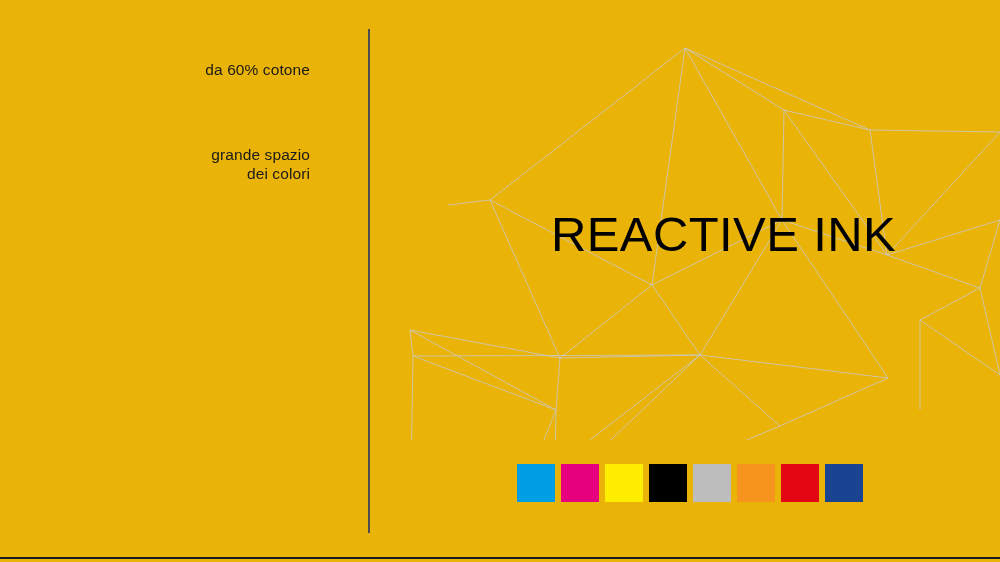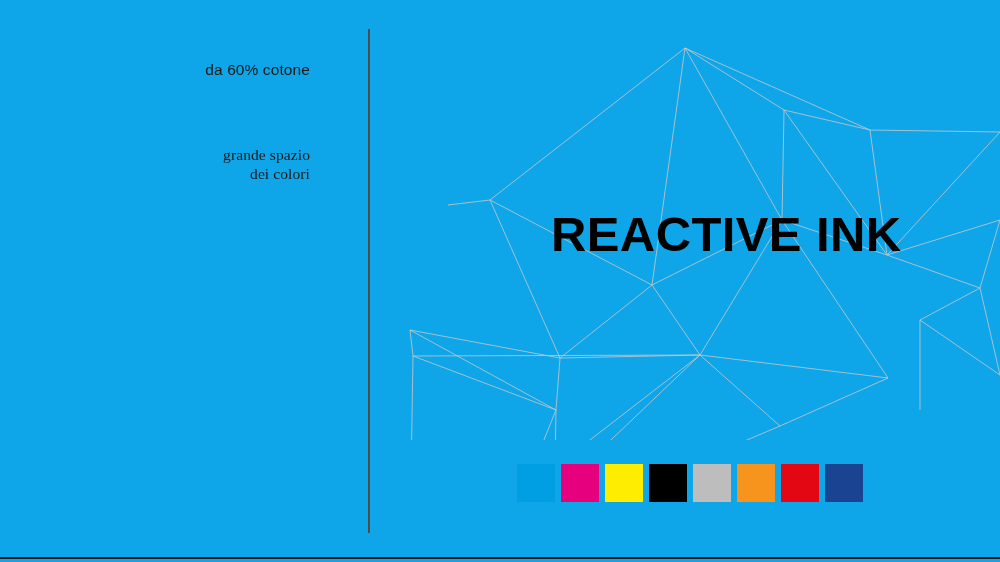--- a/index.html
+++ b/index.html
@@ -29,21 +29,21 @@
   }
   .feature-item {
     color: #1a1a1a;
     font-size: 15.5px;
     line-height: 19px;
     font-weight: 400;
     letter-spacing: 0.1px;
     white-space: pre-line;
   }
   .feature-item.gap-1 { margin-bottom: 66px; }
-  .feature-item.gap-2 { margin-bottom: 34px; font-family: Liberation Serif, serif; }
+  .feature-item.gap-2 { margin-bottom: 34px; }
 
   
   #vertical-divider {
     position: absolute;
     left: 368px;
     top: 29px;
     width: 1.6px;
     height: 504px;
     background: #4d4d4d;
   }
@@ -72,21 +72,21 @@
     height: 420px;
   }
 
   
   #slide-title {
     position: absolute;
     left: 551px;
     top: 208px;
     font-size: 49px;
     line-height: 52px;
-    font-weight: 700;
+    font-weight: 400;
     color: #000000;
     letter-spacing: 0.4px;
     white-space: nowrap;
   }
 
   
   #color-swatches {
     position: absolute;
     left: 517px;
     top: 464px;
@@ -94,21 +94,21 @@
     gap: 6px;
   }
   .swatch {
     width: 38px;
     height: 38px;
   }
 </style>
 </head>
 <body>
 
-<div id="slide" style="background: #0ea5e9;">
+<div id="slide" style="background: #eab308;">
 
   <div id="feature-list">
     <div class="feature-item gap-1">da 60% cotone</div>
     <div class="feature-item gap-2">grande spazio
 dei colori</div>
   </div>
 
   <div id="vertical-divider" style="background: rgb(77, 77, 77);"></div>
 
   <div id="mesh-graphic">

